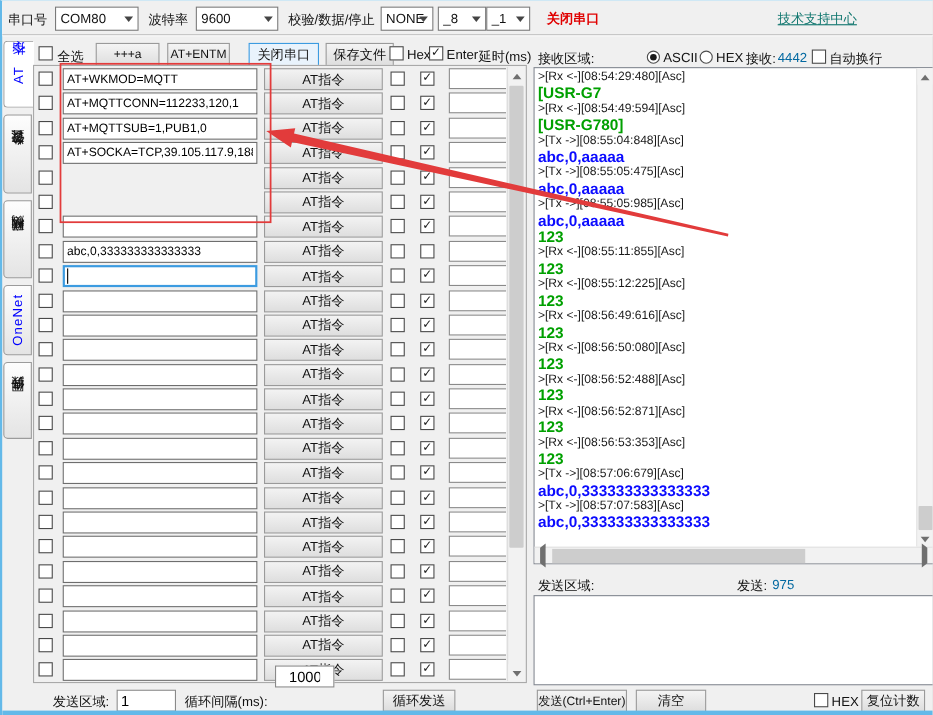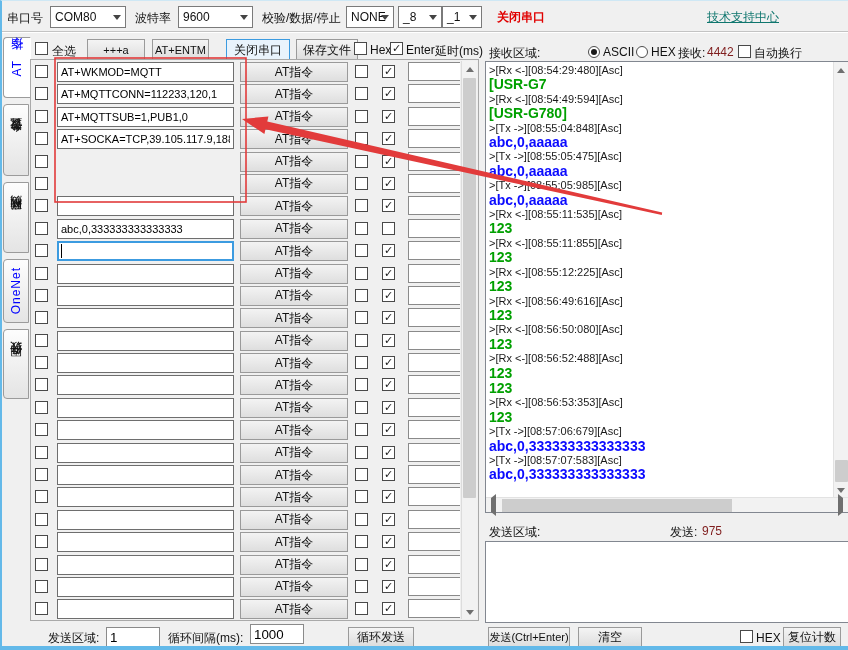--- a/index.html
+++ b/index.html
@@ -78,21 +78,21 @@
   .log-d.tx { color:#0b0bff; }
   .recv-vsb { position:absolute; right:0; top:0; width:15px; height:435px; background:#f2f2f2; border-left:1px solid #e2e2e2; }
   .recv-hsb { position:absolute; left:0; bottom:0; width:362px; height:15px; background:#f2f2f2; border-top:1px solid #e2e2e2; }
   .hsb-btn { position:absolute; top:0; width:15px; height:15px; text-align:center; cursor:pointer; }
   .tri.left  { border-top:4px solid transparent; border-bottom:4px solid transparent; border-right:5px solid #6f6f6f; margin-top:3px; }
   .tri.right { border-top:4px solid transparent; border-bottom:4px solid transparent; border-left:5px solid #6f6f6f; margin-top:3px; }
   .hsb-thumb { position:absolute; top:1px; height:13px; background:#cdcdcd; cursor:grab; }
 
   .send-area { position:absolute; left:483px; top:540px; width:364px; height:82px; background:#fff;
                border:1px solid #828790; resize:none; font-family:"Liberation Sans","DejaVu Sans",sans-serif; }
-  .counter { font-weight:normal; color:#7f1d1d; }
+  .counter { font-weight:normal; color:#0369a1; }
 
   
   .overlay { position:absolute; left:0; top:0; width:848px; height:650px; pointer-events:none; z-index:10; }
 </style>
 </head>
 <body>
 
 <div class="root">
 
   <div class="topbar">
@@ -352,21 +352,21 @@
 
   <div class="vsb" style="left:459px;top:60px;width:16px;height:558px">
     <div class="sb-btn" style="top:0"><span class="tri up"></span></div>
     <div class="sb-thumb" style="top:17px;height:420px"></div>
     <div class="sb-btn" style="bottom:0"><span class="tri down"></span></div>
   </div>
 
   <span class="tool-label" style="position:absolute;left:46px;top:629px">发送区域:</span>
   <input style="position: absolute; left: 104px; top: 626px; width: 54px; height: 20px; border: 1px solid rgb(138, 138, 138); padding: 0px 3px;" value="1">
   <span class="tool-label" style="position:absolute;left:166px;top:629px">循环间隔(ms):</span>
-  <input style="position: absolute; left: 248px; top: 623px; width: 54px; height: 20px; border: 1px solid rgb(138, 138, 138); padding: 0px 3px;" value="1000">
+  <input style="position: absolute; left: 248px; top: 604px; width: 54px; height: 20px; border: 1px solid rgb(138, 138, 138); padding: 0px 12px;" value="1000">
   <button class="btn" style="left:346px;top:626px;width:66px;height:20px;font-size:12px">循环发送</button>
 
   <span class="tool-label" style="position:absolute;left:487px;top:44px">接收区域:</span>
   <span class="radio on" style="left:586px;top:45px"></span>
   <span class="tool-label" style="position:absolute;left:601px;top:44px">ASCII</span>
   <span class="radio" style="left:634px;top:45px"></span>
   <span class="tool-label" style="position:absolute;left:649px;top:44px">HEX</span>
   <span class="tool-label" style="position:absolute;left:676px;top:44px">接收:</span>
   <span class="tool-label counter" style="position:absolute;left:705px;top:44px">4442</span>
   <span class="cb" style="left:736px;top:44px"></span>
@@ -377,32 +377,32 @@
         <div class="log-h">&gt;[Rx &lt;-][08:54:29:480][Asc]</div>
         <div class="log-d rx">[USR-G7</div>
         <div class="log-h">&gt;[Rx &lt;-][08:54:49:594][Asc]</div>
         <div class="log-d rx">[USR-G780]</div>
         <div class="log-h">&gt;[Tx -&gt;][08:55:04:848][Asc]</div>
         <div class="log-d tx">abc,0,aaaaa</div>
         <div class="log-h">&gt;[Tx -&gt;][08:55:05:475][Asc]</div>
         <div class="log-d tx">abc,0,aaaaa</div>
         <div class="log-h">&gt;[Tx -&gt;][08:55:05:985][Asc]</div>
         <div class="log-d tx">abc,0,aaaaa</div>
-        <div class="log-h">&gt;[Rx &lt;-][08:55:11:535][Asc]</div>
         <div class="log-d rx">123</div>
         <div class="log-h">&gt;[Rx &lt;-][08:55:11:855][Asc]</div>
         <div class="log-d rx">123</div>
         <div class="log-h">&gt;[Rx &lt;-][08:55:12:225][Asc]</div>
         <div class="log-d rx">123</div>
         <div class="log-h">&gt;[Rx &lt;-][08:56:49:616][Asc]</div>
         <div class="log-d rx">123</div>
         <div class="log-h">&gt;[Rx &lt;-][08:56:50:080][Asc]</div>
         <div class="log-d rx">123</div>
         <div class="log-h">&gt;[Rx &lt;-][08:56:52:488][Asc]</div>
         <div class="log-d rx">123</div>
+        <div class="log-h">&gt;[Rx &lt;-][08:56:52:871][Asc]</div>
         <div class="log-d rx">123</div>
         <div class="log-h">&gt;[Rx &lt;-][08:56:53:353][Asc]</div>
         <div class="log-d rx">123</div>
         <div class="log-h">&gt;[Tx -&gt;][08:57:06:679][Asc]</div>
         <div class="log-d tx">abc,0,333333333333333</div>
         <div class="log-h">&gt;[Tx -&gt;][08:57:07:583][Asc]</div>
         <div class="log-d tx">abc,0,333333333333333</div>
       </div>
     <div class="recv-vsb">
       <div class="sb-btn" style="top:0"><span class="tri up"></span></div>

